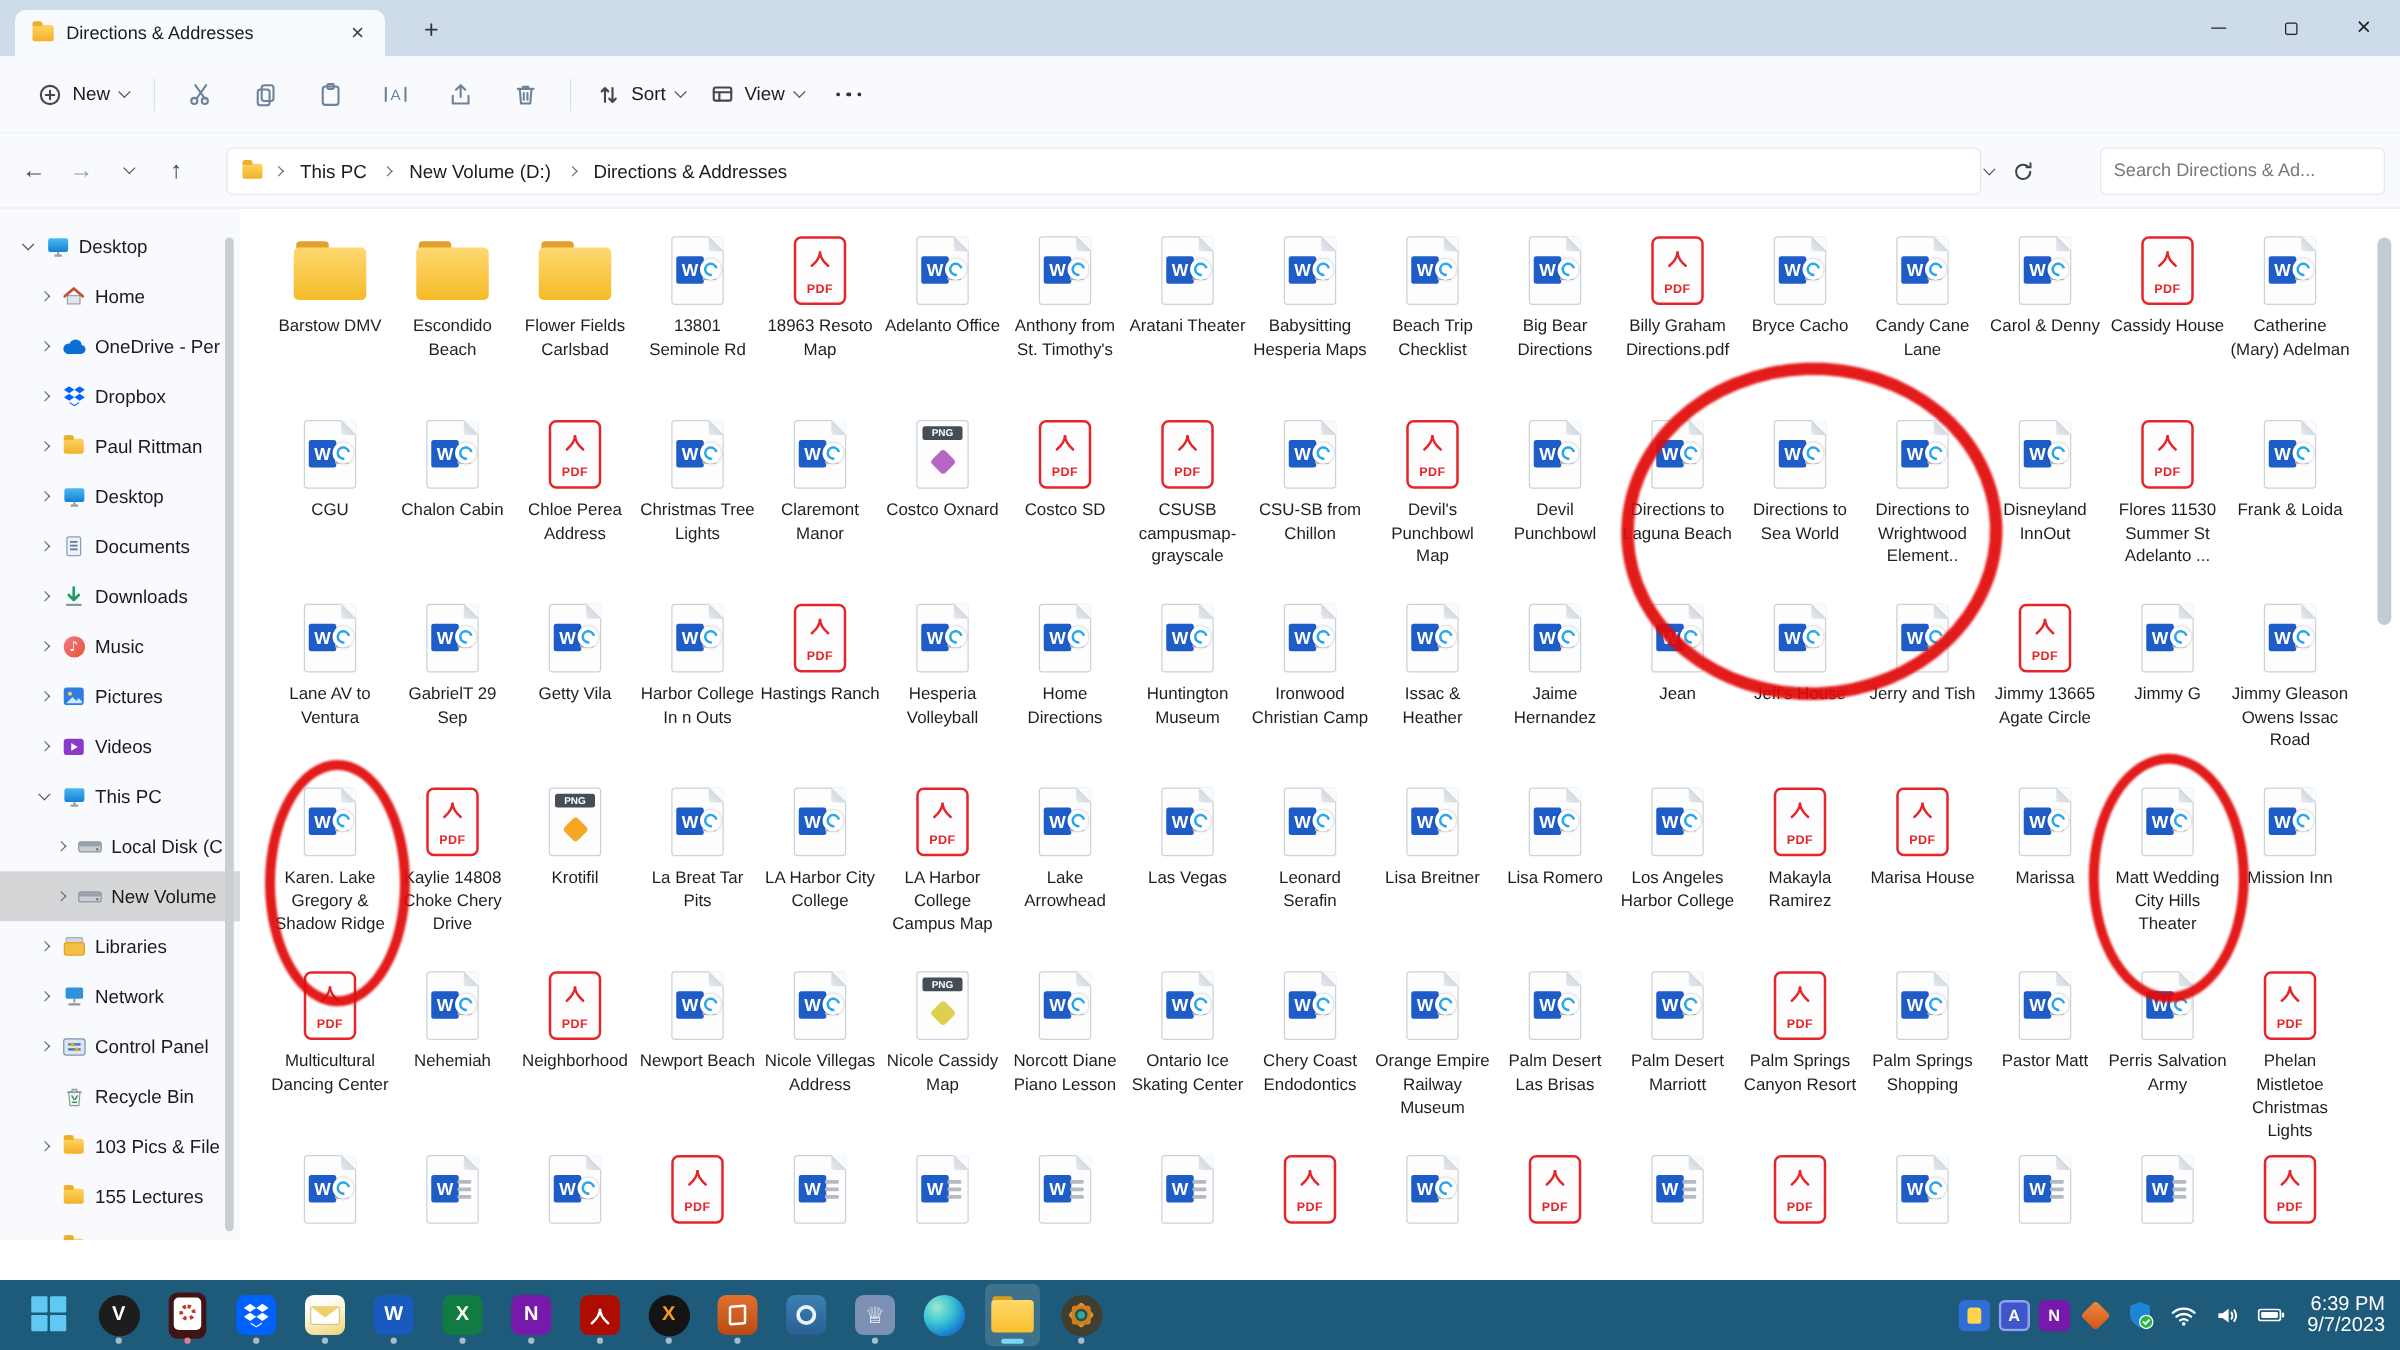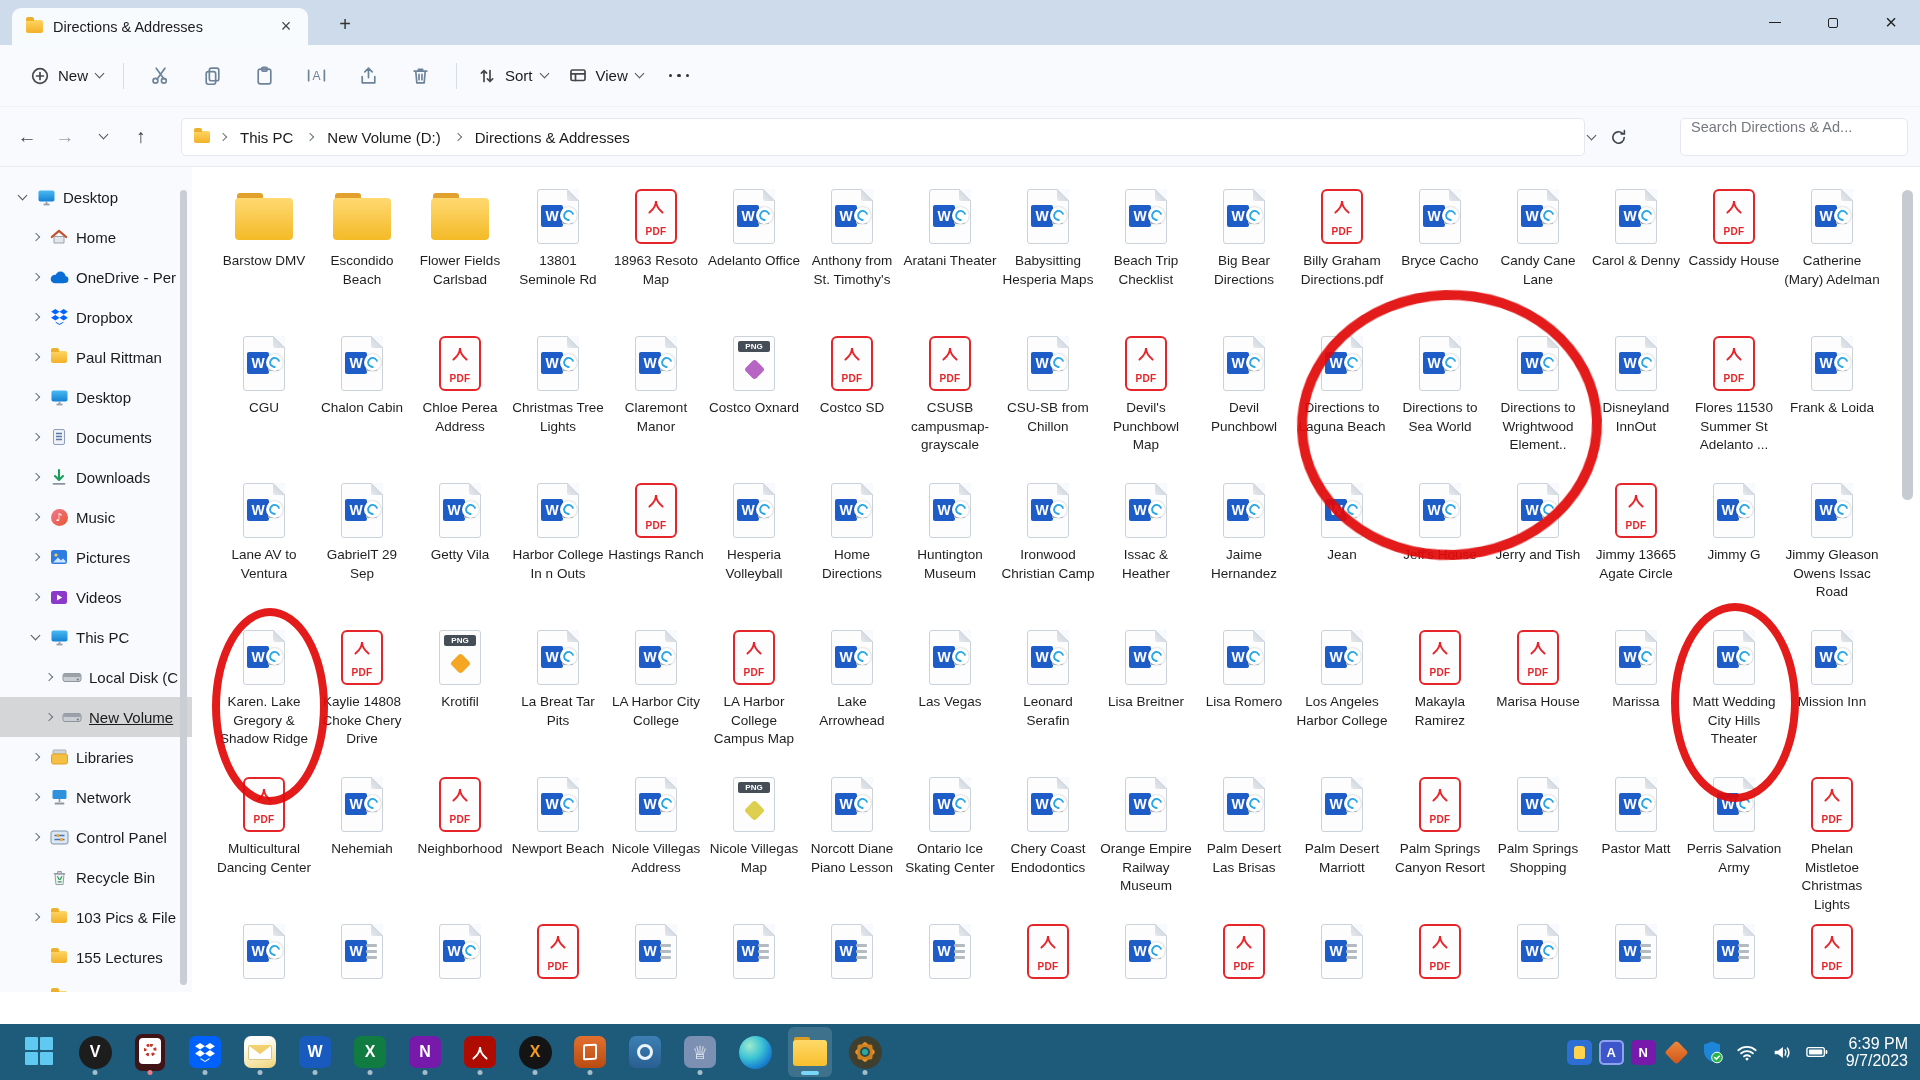--- a/index.html
+++ b/index.html
@@ -42,21 +42,21 @@
   
   #addrbar { position:absolute; left:0; top:107px; width:1920px; height:60px; background:#f8fafd;
              border-bottom:1px solid #e7ebf0; display:flex; align-items:center; }
   .navb { width:38px; height:36px; display:flex; align-items:center; justify-content:center;
           font-size:19px; color:#3f454c; border-radius:6px; flex:none; }
   #crumbbox { position:absolute; left:181px; top:11px; width:1404px; height:38px; background:#fff;
               border:1px solid #e4e8ee; border-radius:5px; display:flex; align-items:center; padding:0 12px; gap:10px; }
   .crumb { font-size:15px; white-space:nowrap; padding:2px 4px; border-radius:4px; }
   #addr-extra { position:absolute; left:1588px; top:11px; height:38px; display:flex; align-items:center; gap:14px; }
   #searchbox { position:absolute; left:1680px; top:11px; width:228px; height:38px; background:#fff;
-               border:1px solid #e4e8ee; border-radius:5px; display:flex; align-items:flex-start; padding:0 10px;gap:40px; }
+               border:1px solid #e4e8ee; border-radius:5px; display:flex; align-items:center; padding:0 10px;gap:40px; }
   #searchbox input { border:none; outline:none; flex:1; font-size:14.5px; color:#444; background:transparent;
                      font-family:inherit; }
   #searchbox input::placeholder { color:#75797e; }
 
   
   #sidebar { position:absolute; left:0; top:167px; width:192px; height:825px; background:#f8fafd; overflow:hidden; padding-top:10px; }
   .sit { height:40px; display:flex; align-items:center; gap:7px; font-size:15px; white-space:nowrap; overflow:hidden; }
   .sit.sel { background:#d5d6d7; }
   .sit .chbox { width:13px; flex:none; display:flex; justify-content:center; }
   .si { width:20px; height:18px; flex:none; display:flex; align-items:center; justify-content:center; }
@@ -448,21 +448,21 @@
         </span>
         <span class="si">
           <svg width="20" height="13" viewBox="0 0 20 13">
             <rect x="1" y="2.5" width="18" height="8" rx="2" fill="#c9ced5" stroke="#8f969e"></rect>
             <rect x="1" y="2.5" width="18" height="3.6" rx="1.8" fill="#9aa1a9"></rect>
             <circle cx="15.8" cy="8.4" r="1" fill="#6f767e"></circle>
           </svg>
         </span>
         <span>Local Disk (C</span>
       </div>
-      <div class="sit sel" style="padding-left: 42px; text-decoration: underline;">
+      <div class="sit sel" style="padding-left: 42px;">
         <span class="chbox">
           <span class="chr"></span>
         </span>
         <span class="si">
           <svg width="20" height="13" viewBox="0 0 20 13">
             <rect x="1" y="2.5" width="18" height="8" rx="2" fill="#c9ced5" stroke="#8f969e"></rect>
             <rect x="1" y="2.5" width="18" height="3.6" rx="1.8" fill="#9aa1a9"></rect>
             <circle cx="15.8" cy="8.4" r="1" fill="#6f767e"></circle>
           </svg>
         </span>
@@ -1443,21 +1443,21 @@
         </div>
         <div class="flabel">Nicole Villegas Address</div>
       </div>
       <div class="cell" title="Nicole Villegas Map">
         <div class="ficon">
           <span class="fi-page">
             <b class="pngband">PNG</b>
             <span class="pngdia" style="background:#ded04f"></span>
           </span>
         </div>
-        <div class="flabel">Nicole Villegas Map</div>
+        <div class="flabel">Nicole Cassidy Map</div>
       </div>
       <div class="cell" title="Norcott Diane Piano Lesson">
         <div class="ficon">
           <span class="fi-page">
             <span class="fold"></span>
             <span class="wblk">W</span>
             <i class="wl" style="top:19px"></i>
             <i class="wl" style="top:25px"></i>
             <i class="wl" style="top:31px"></i>
             <span class="sync"></span>

